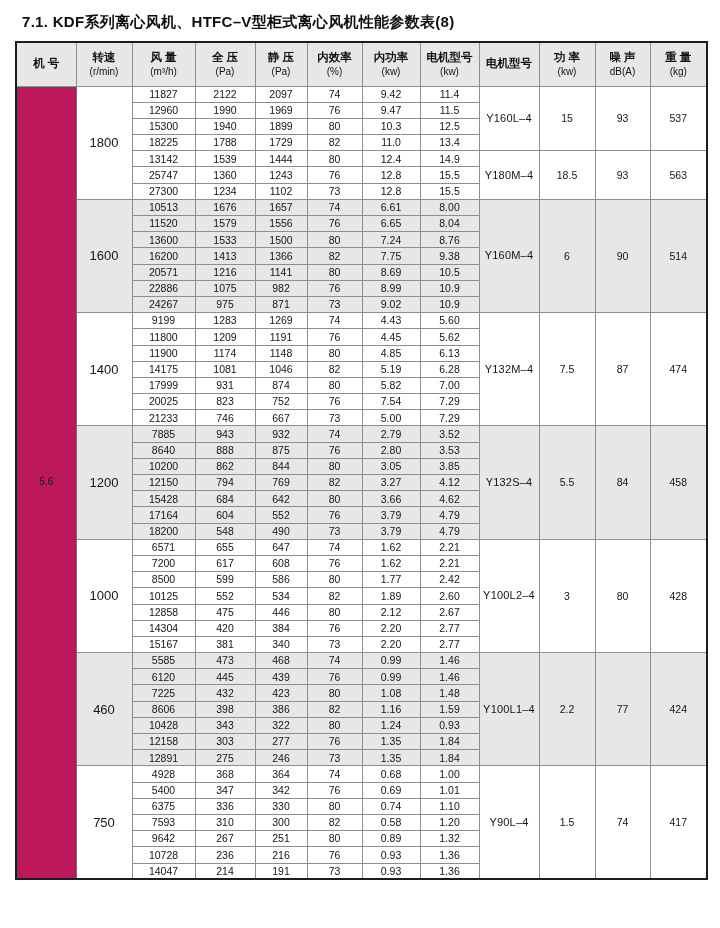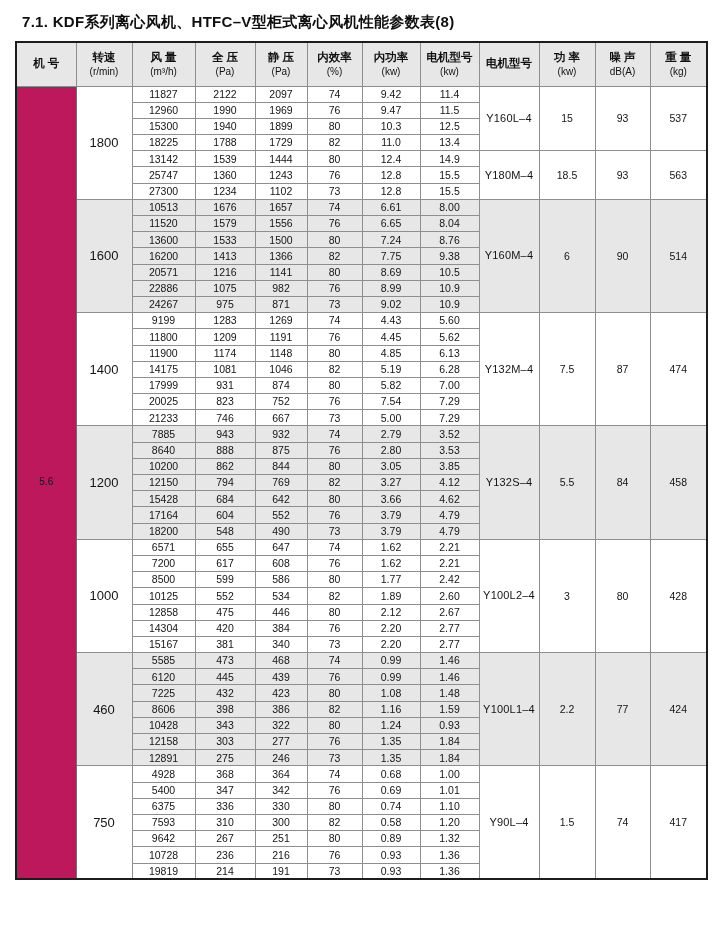--- a/index.html
+++ b/index.html
@@ -546,21 +546,21 @@
         </tr>
         <tr>
           <td>10728</td>
           <td>236</td>
           <td>216</td>
           <td>76</td>
           <td>0.93</td>
           <td>1.36</td>
         </tr>
         <tr>
-          <td>19819</td>
+          <td>14047</td>
           <td>214</td>
           <td>191</td>
           <td>73</td>
           <td>0.93</td>
           <td>1.36</td>
         </tr>
       </tbody>
   </table>
 </div>
 

